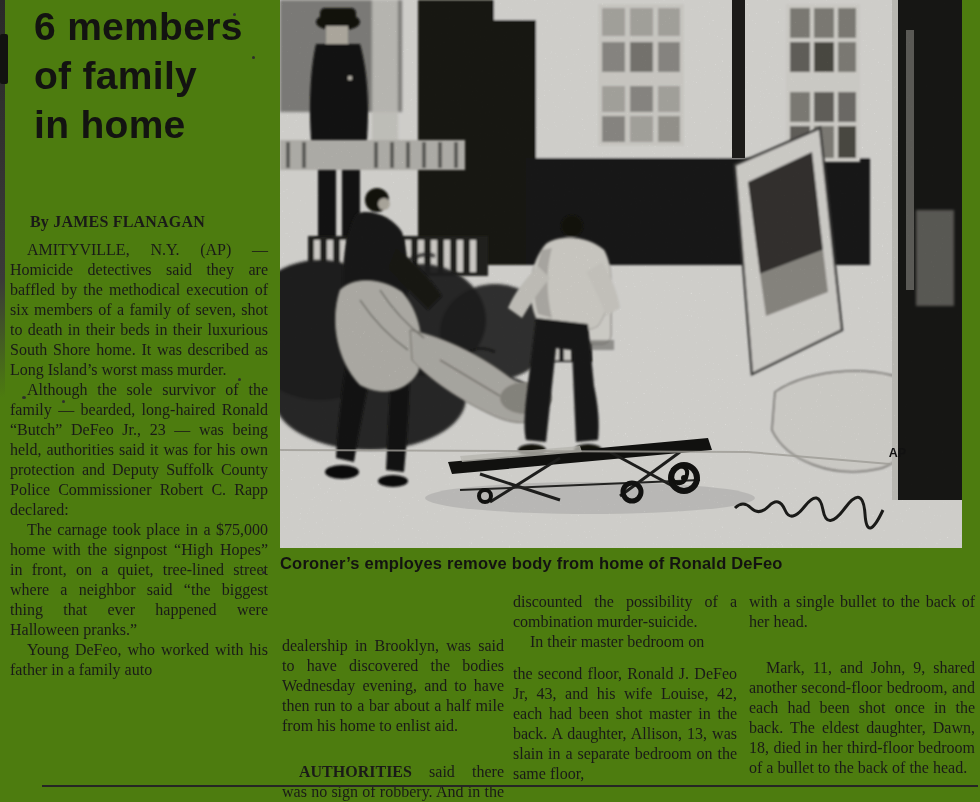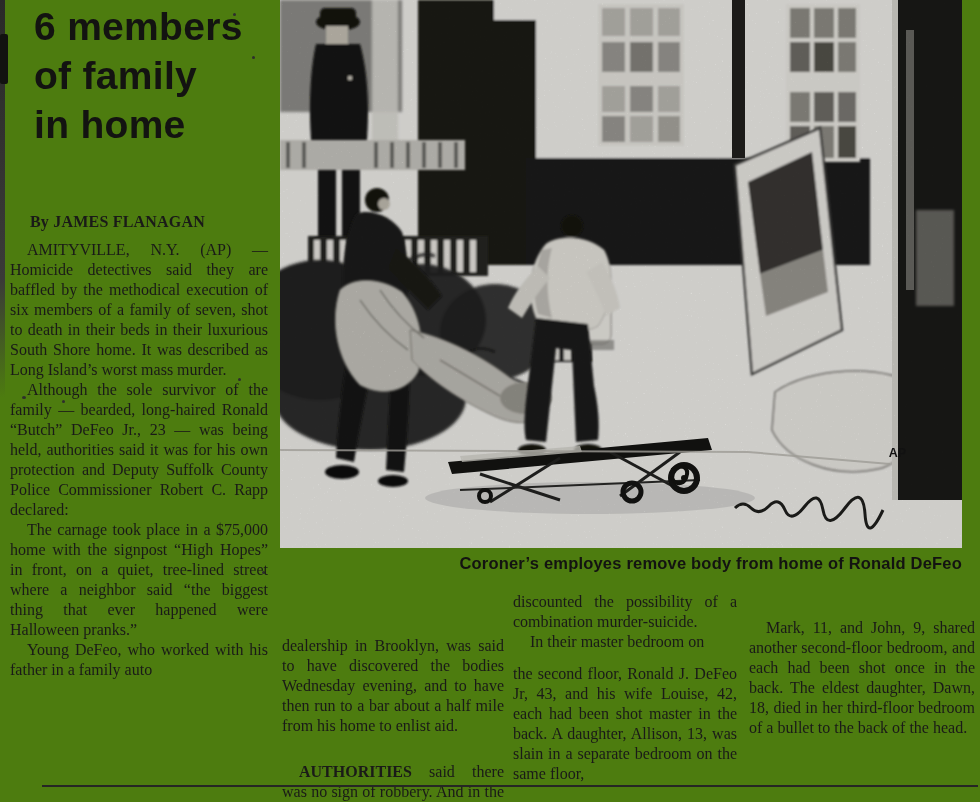--- a/index.html
+++ b/index.html
@@ -28,21 +28,21 @@
   #col1{left:10px;top:240px;width:258px;}
   #col2{left:282px;top:592px;width:222px;margin-top:44px;}
   #col3{left:513px;top:592px;width:224px;}
   #col4{left:749px;top:592px;width:226px;}
 
   
   .photo{position:absolute;left:280px;top:0;width:682px;height:460px;}
   .photo svg{display:block;}
   .credit{position:absolute;right:56px;bottom:0px;font-family:"Liberation Sans",sans-serif;
     font-weight:bold;font-size:12.5px;color:#111;}
-  .caption{position:absolute;left:280px;top:554px;width:682px;text-align:right;
+  .caption{position:absolute;left:280px;top:554px;width:682px;text-align:left;
     font-family:"Liberation Sans",sans-serif;font-weight:bold;font-size:16.5px;color:#131311;letter-spacing:0.2px;}
 
   .bottom-rule{position:absolute;left:42px;top:785px;width:936px;height:2px;background:#262624;}
 </style>
 </head>
 <body>
 
 <div class="page">
 
   <div class="left-strip"></div>
@@ -70,20 +70,21 @@
   <div class="col" id="col2">
       <p class="noindent"><span>dealership in Brooklyn, was said to have discovered the bodies Wednesday evening, and to have then run to a bar about a half mile from his home to enlist aid.</span></p>
       <p class="gap-lg"><b>AUTHORITIES</b><span> said there was no sign of robbery. And in the absence of a weapon, they</span></p>
     </div>
   <div class="col" id="col3">
       <p class="noindent"><span>discounted the possibility of a combination murder-suicide.</span></p>
       <p><span>In their master bedroom on</span></p>
       <p class="gap-sm noindent"><span>the second floor, Ronald J. DeFeo Jr, 43, and his wife Louise, 42, each had been shot master in the back. A daughter, Allison, 13, was slain in a separate bedroom on the same floor,</span></p>
     </div>
   <div class="col" id="col4">
+      <p class="noindent"><span>with a single bullet to the back of her head.</span></p>
       <p class="gap-lg"><span>Mark, 11, and John, 9, shared another second-floor bedroom, and each had been shot once in the back. The eldest daughter, Dawn, 18, died in her third-floor bedroom of a bullet to the back of the head.</span></p>
     </div>
 
   <div class="photo">
     <svg width="682" height="548" viewBox="0 0 682 548" xmlns="http://www.w3.org/2000/svg">
       <defs>
         <filter id="blur1">
             <feGaussianBlur stdDeviation="0.8"></feGaussianBlur>
           </filter>
         <filter id="blur2">

